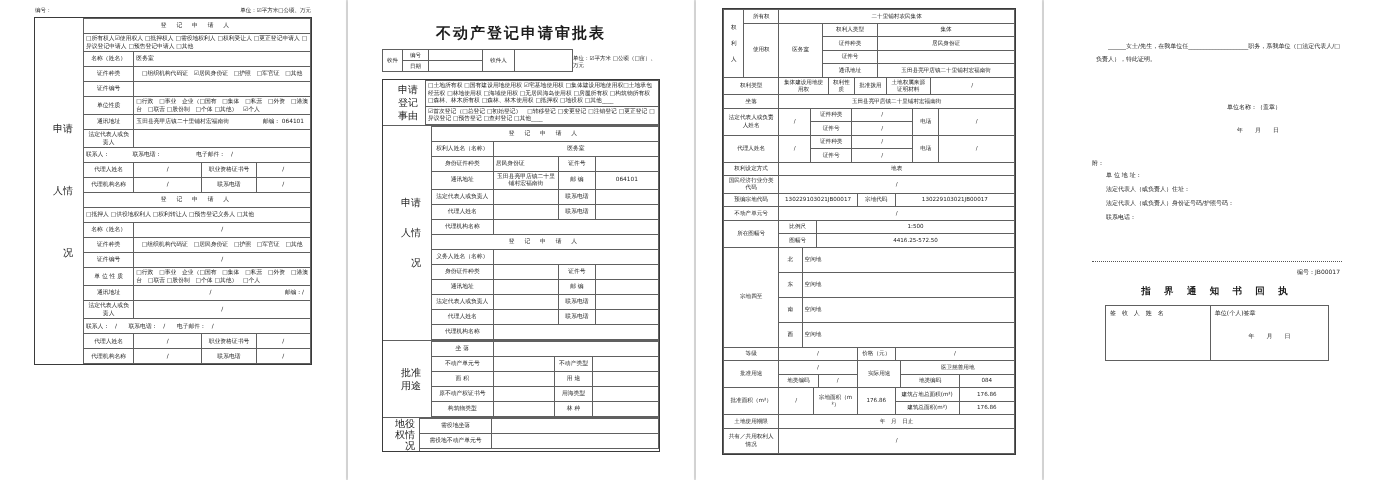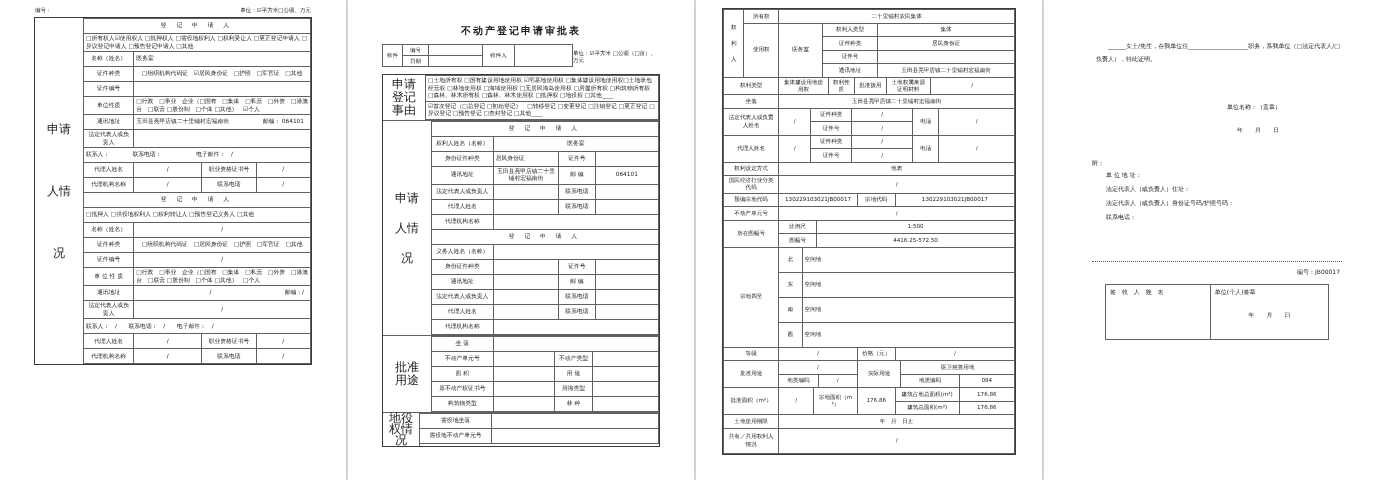--- a/index.html
+++ b/index.html
@@ -15,21 +15,21 @@
   .ft td{border:1px solid #606060;font-size:5.8px;line-height:1.3;padding:1px 2px;vertical-align:middle;word-break:break-all;overflow:hidden;height:12px}
   .ft .l{text-align:center}
   .ft .v{text-align:center}
   .ft .vl{text-align:left}
   .ft .h{text-align:center;letter-spacing:4px;height:12px}
   .noL td:first-child{border-left:none}
   .fbox{border:1.5px solid #3a3a3a;display:flex;align-items:stretch}
   .fbox3{border:1.5px solid #3a3a3a}
   .fbox3 table.ft + table.ft{margin-top:-1px}
   .grow{flex:1 1 auto}
-  .vlab{flex:0 0 28px;border-right:1px solid #606060;display:flex;align-items:center;justify-content:center;text-align:center;word-break:break-all;font-size:12px}
+  .vlab{flex:0 0 28px;border-right:1px solid #606060;display:flex;align-items:center;justify-content:center;text-align:right;word-break:break-all;font-size:10px}
   .w1{padding:0 10px}
   .w2{padding:0 7px}
   .w3{padding:0 4px}
   .s62{line-height:62px}.s30{line-height:30px}.s13{line-height:13px}.s11{line-height:11px}
   .post{float:right;margin-right:4px}
   
   .recvrow{display:flex;justify-content:space-between;align-items:flex-start;margin:6px 0 7px}
   table.rt{border-collapse:collapse;width:190px;table-layout:fixed}
   .rt td{border:1px solid #606060;font-size:5.5px;height:10px;padding:0 2px;text-align:center;overflow:hidden}
   .unitline{font-size:5.5px;padding-top:6px}
@@ -166,21 +166,21 @@
                 </tr>
           </tbody>
             </table>
         </div>
       </div>
     </div>
   </div>
 
   <div class="page">
     <div class="inner">
-      <div class="t-main" style="margin-top:24px;font-size:10px">不动产登记申请审批表</div>
+      <div class="t-main" style="margin-top:24px;font-size:15px">不动产登记申请审批表</div>
       <div class="recvrow">
         <table class="rt">
           <colgroup>
               <col style="width:20px">
               <col style="width:26px">
               <col style="width:54px">
               <col style="width:32px">
               <col style="width:58px">
             </colgroup>
           <tbody>
@@ -672,20 +672,21 @@
       <div class="p4date">年　　月　　日</div>
       <div class="p4attach">
         <div>附：</div>
         <div class="it">单 位 地 址：</div>
         <div class="it">法定代表人（或负责人）住址：</div>
         <div class="it">法定代表人（或负责人）身份证号码/护照号码：</div>
         <div class="it">联系电话：</div>
       </div>
       <div class="dotline"></div>
       <div class="p4no">编号：JB00017</div>
+      <div class="t4b">指 界 通 知 书 回 执</div>
       <table class="rcpt">
         <colgroup>
             <col style="width:47%">
             <col style="width:53%">
           </colgroup>
         <tbody>
             <tr>
           <td><span style="letter-spacing:2px">签 收 人 姓 名</span></td>
           <td>
             <div>单位(个人)签章</div>

